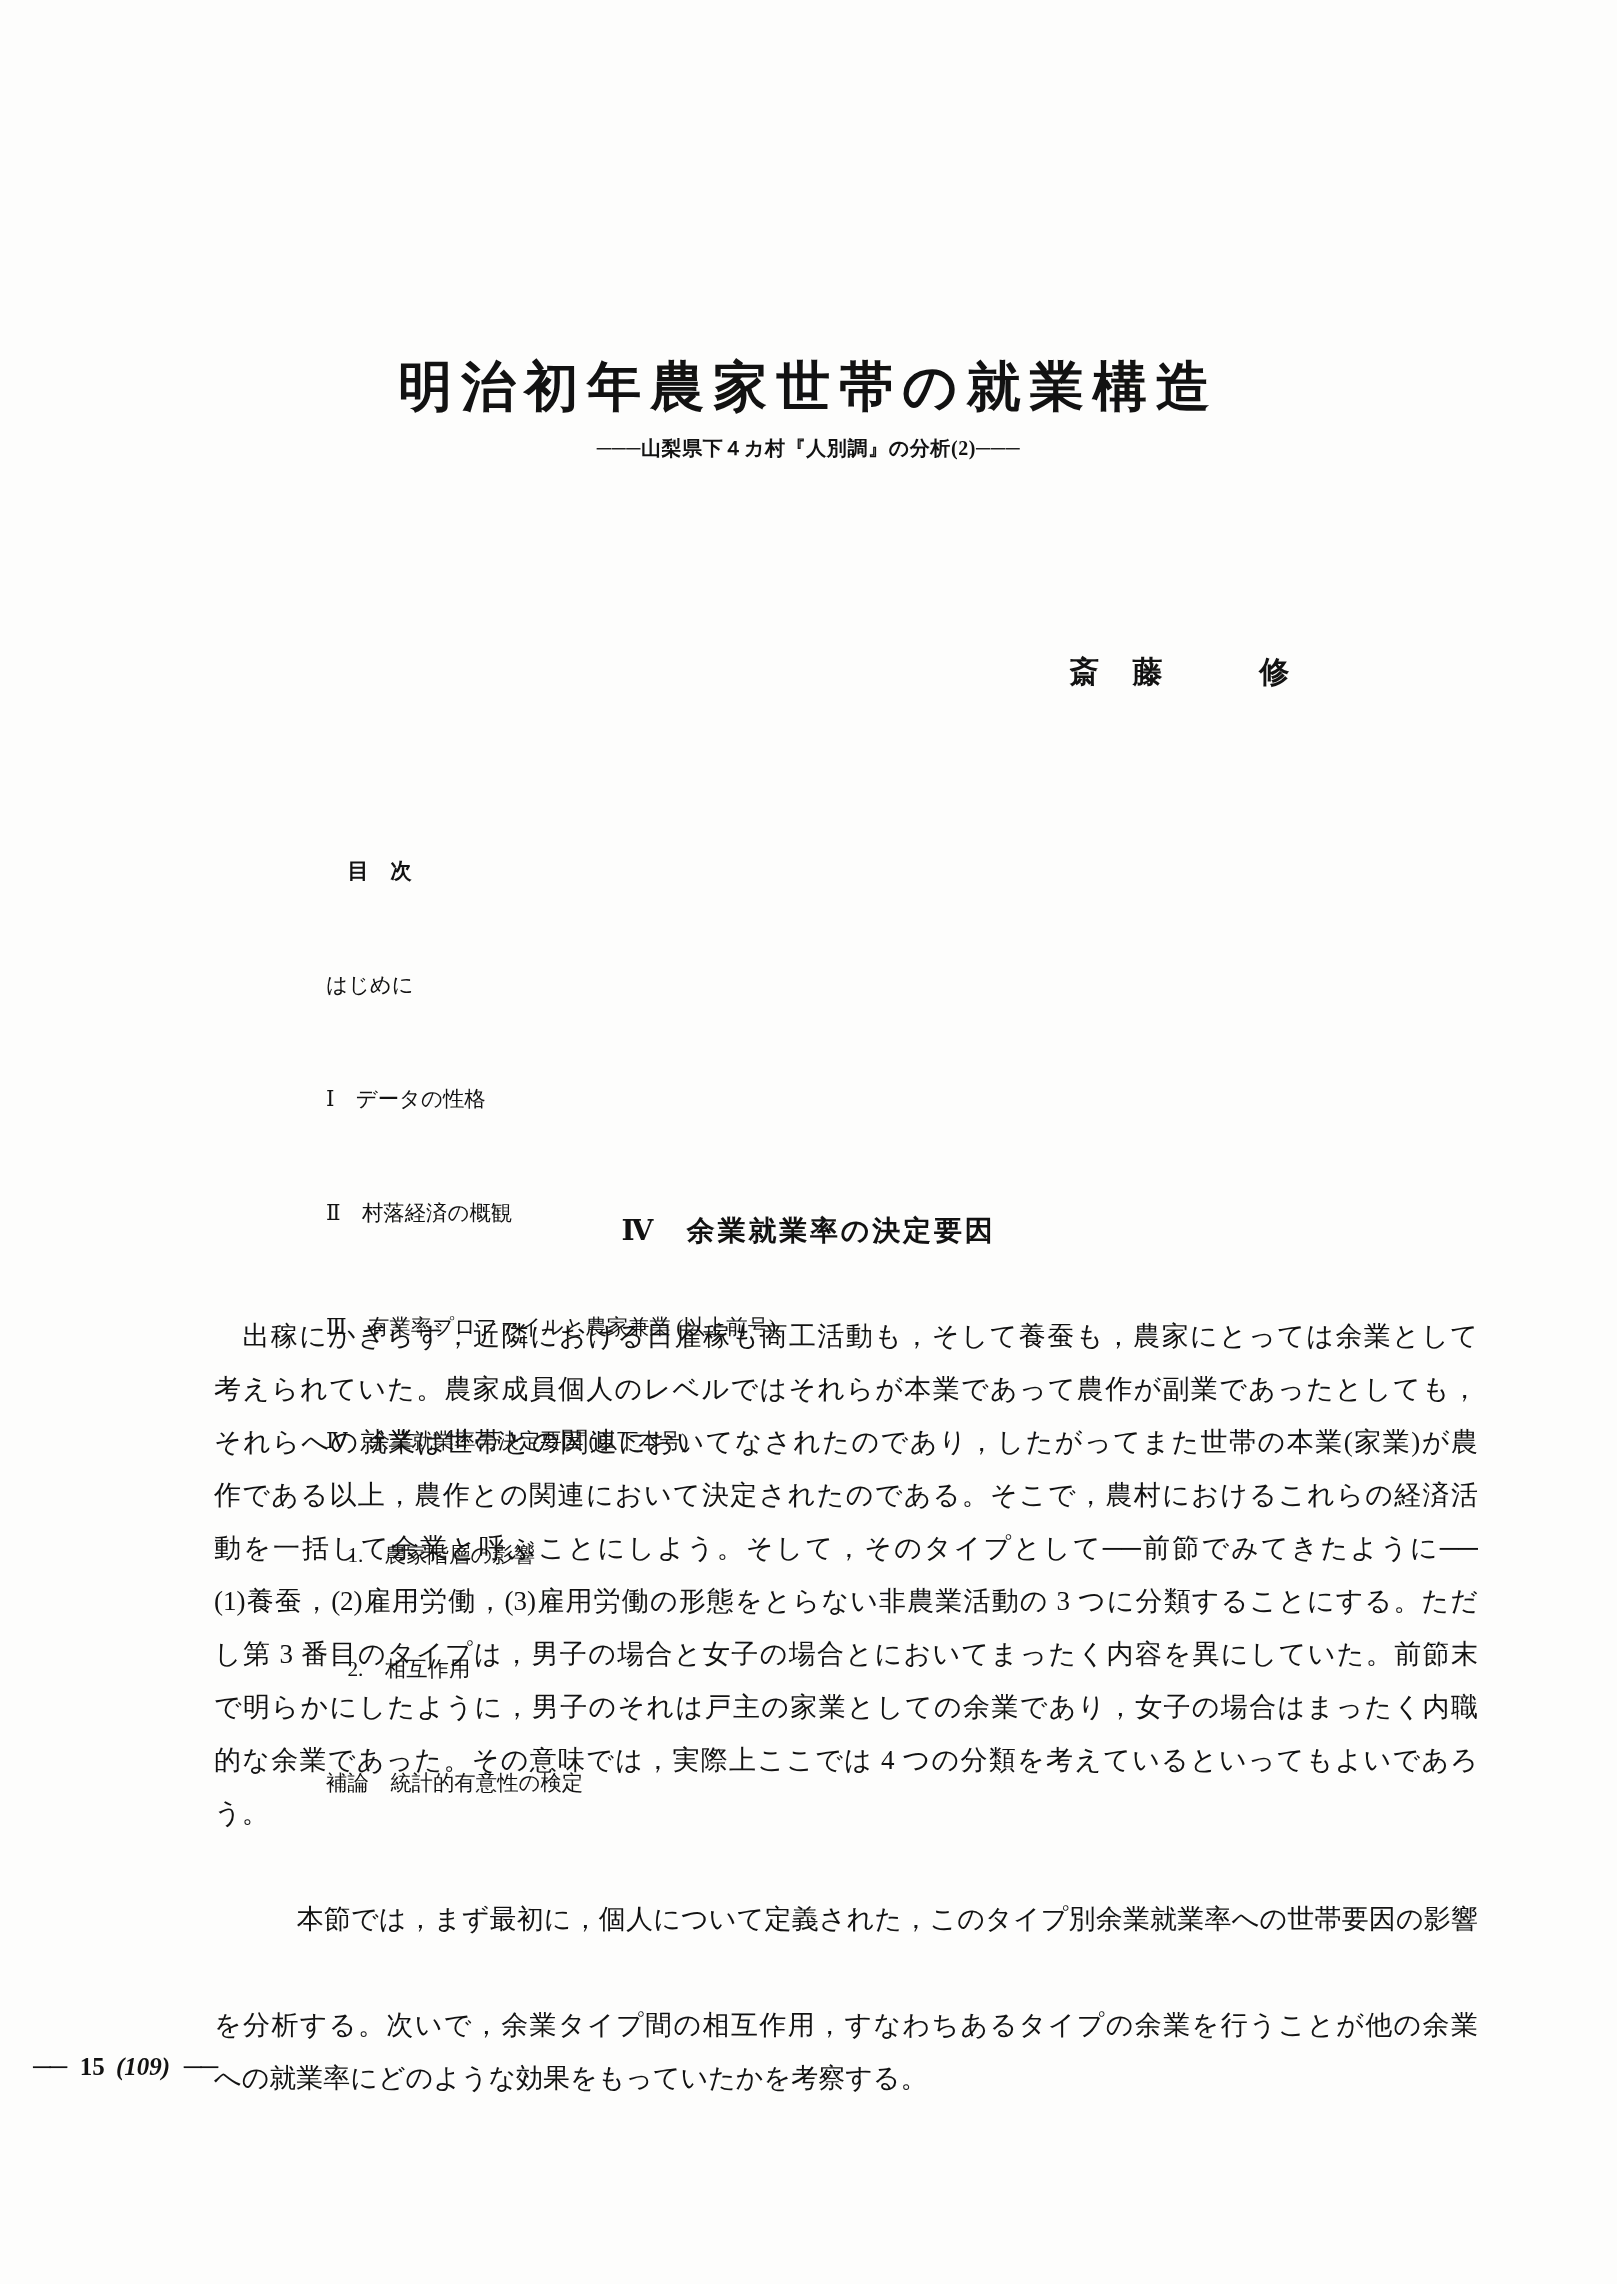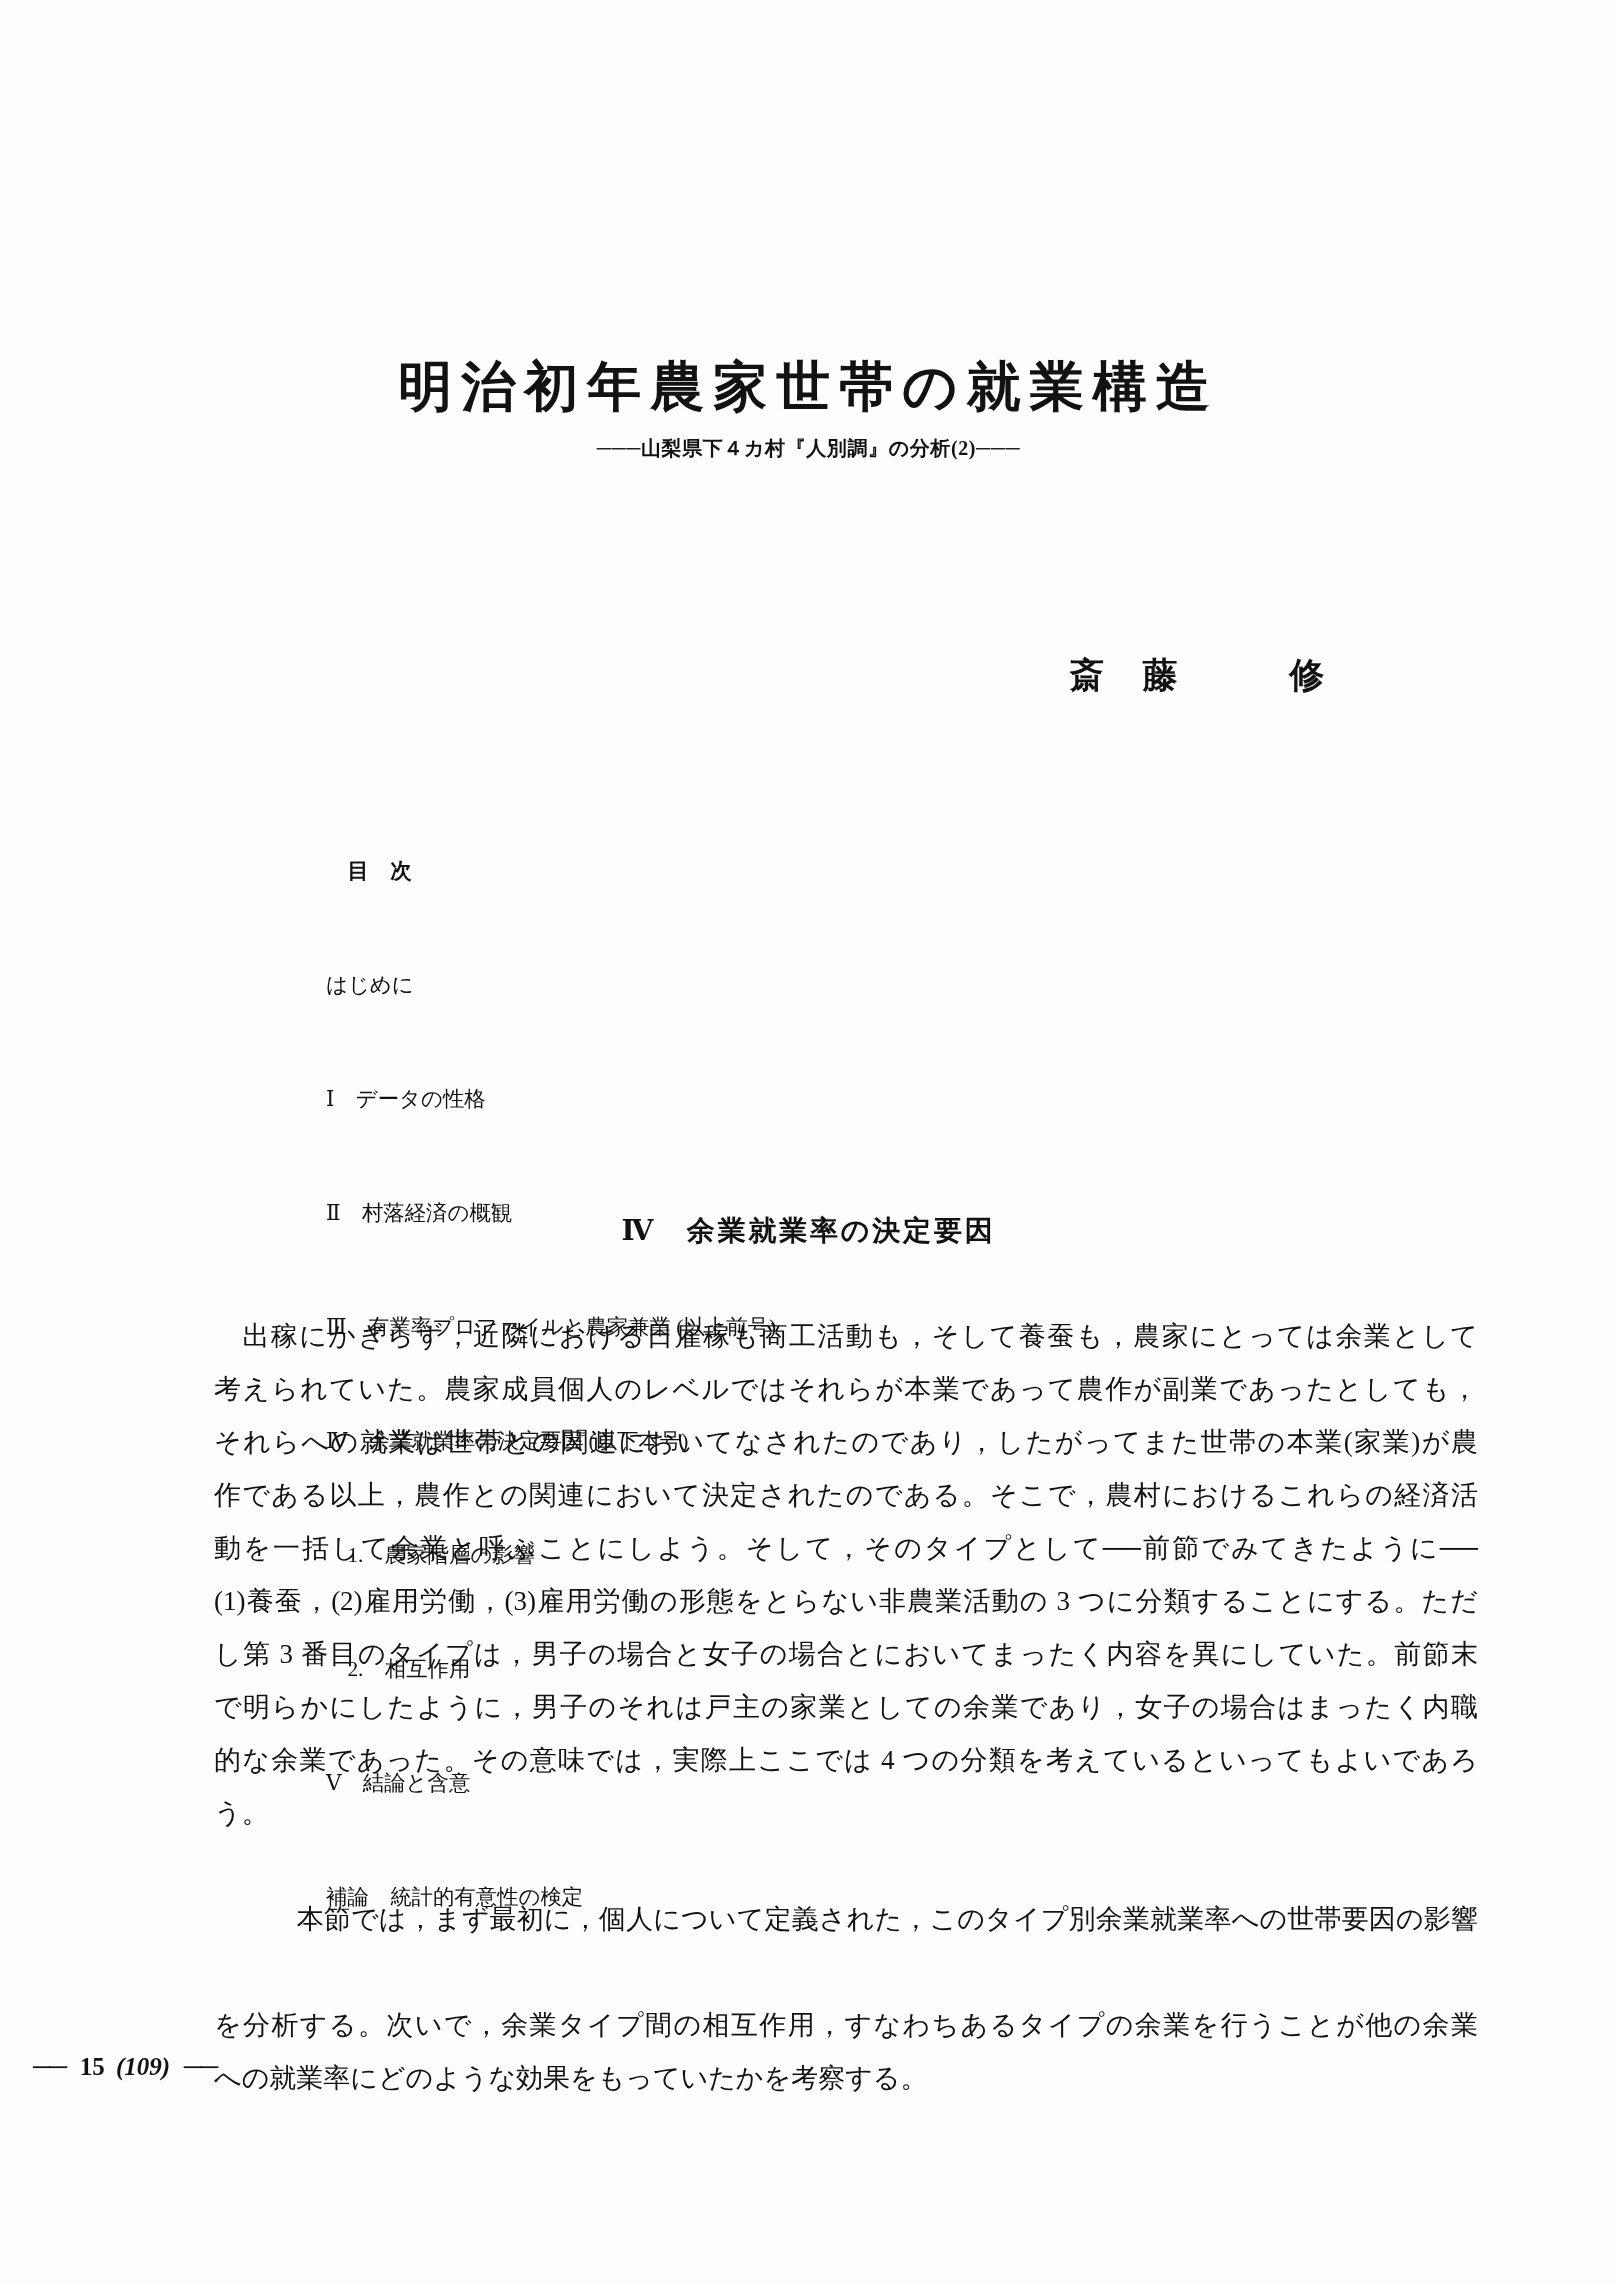--- a/index.html
+++ b/index.html
@@ -36,21 +36,21 @@
     text-align: center;
     font-size: 20px;
     font-weight: 600;
     letter-spacing: 0.6px;
     white-space: pre;
   }
   .author {
     position: absolute;
     top: 652px;
     left: 1069px;
-    font-size: 35px;
+    font-size: 30px;
     font-weight: 600;
     letter-spacing: 1.7px;
     white-space: pre;
   }
   .toc {
     position: absolute;
     top: 776px;
     left: 326px;
     font-size: 21.4px;
     line-height: 38px;
@@ -119,21 +119,20 @@
 
   <nav class="toc">
     <div class="toc-heading">　目　次</div>
     <div class="toc-item">はじめに</div>
     <div class="toc-item">Ⅰ　データの性格</div>
     <div class="toc-item">Ⅱ　村落経済の概観</div>
     <div class="toc-item">Ⅲ　有業率プロファイルと農家兼業 (以上前号)</div>
     <div class="toc-item">Ⅳ　余業就業率の決定要因 (以下本号)</div>
     <div class="toc-item">　1.　農家階層の影響</div>
     <div class="toc-item">　2.　相互作用</div>
-    <div class="toc-item">Ⅴ　結論と含意</div>
     <div class="toc-item">補論　統計的有意性の検定</div>
   </nav>
 
   <h2 class="section-heading">Ⅳ　余業就業率の決定要因</h2>
 
   <div class="body-text">
     <div>
       <div class="line justify">　出稼にかぎらず，近隣における日雇稼も商工活動も，そして養蚕も，農家にとっては余業として</div>
       <div class="line justify">考えられていた。農家成員個人のレベルではそれらが本業であって農作が副業であったとしても，</div>
       <div class="line justify">それらへの就業は世帯との関連においてなされたのであり，したがってまた世帯の本業(家業)が農</div>

